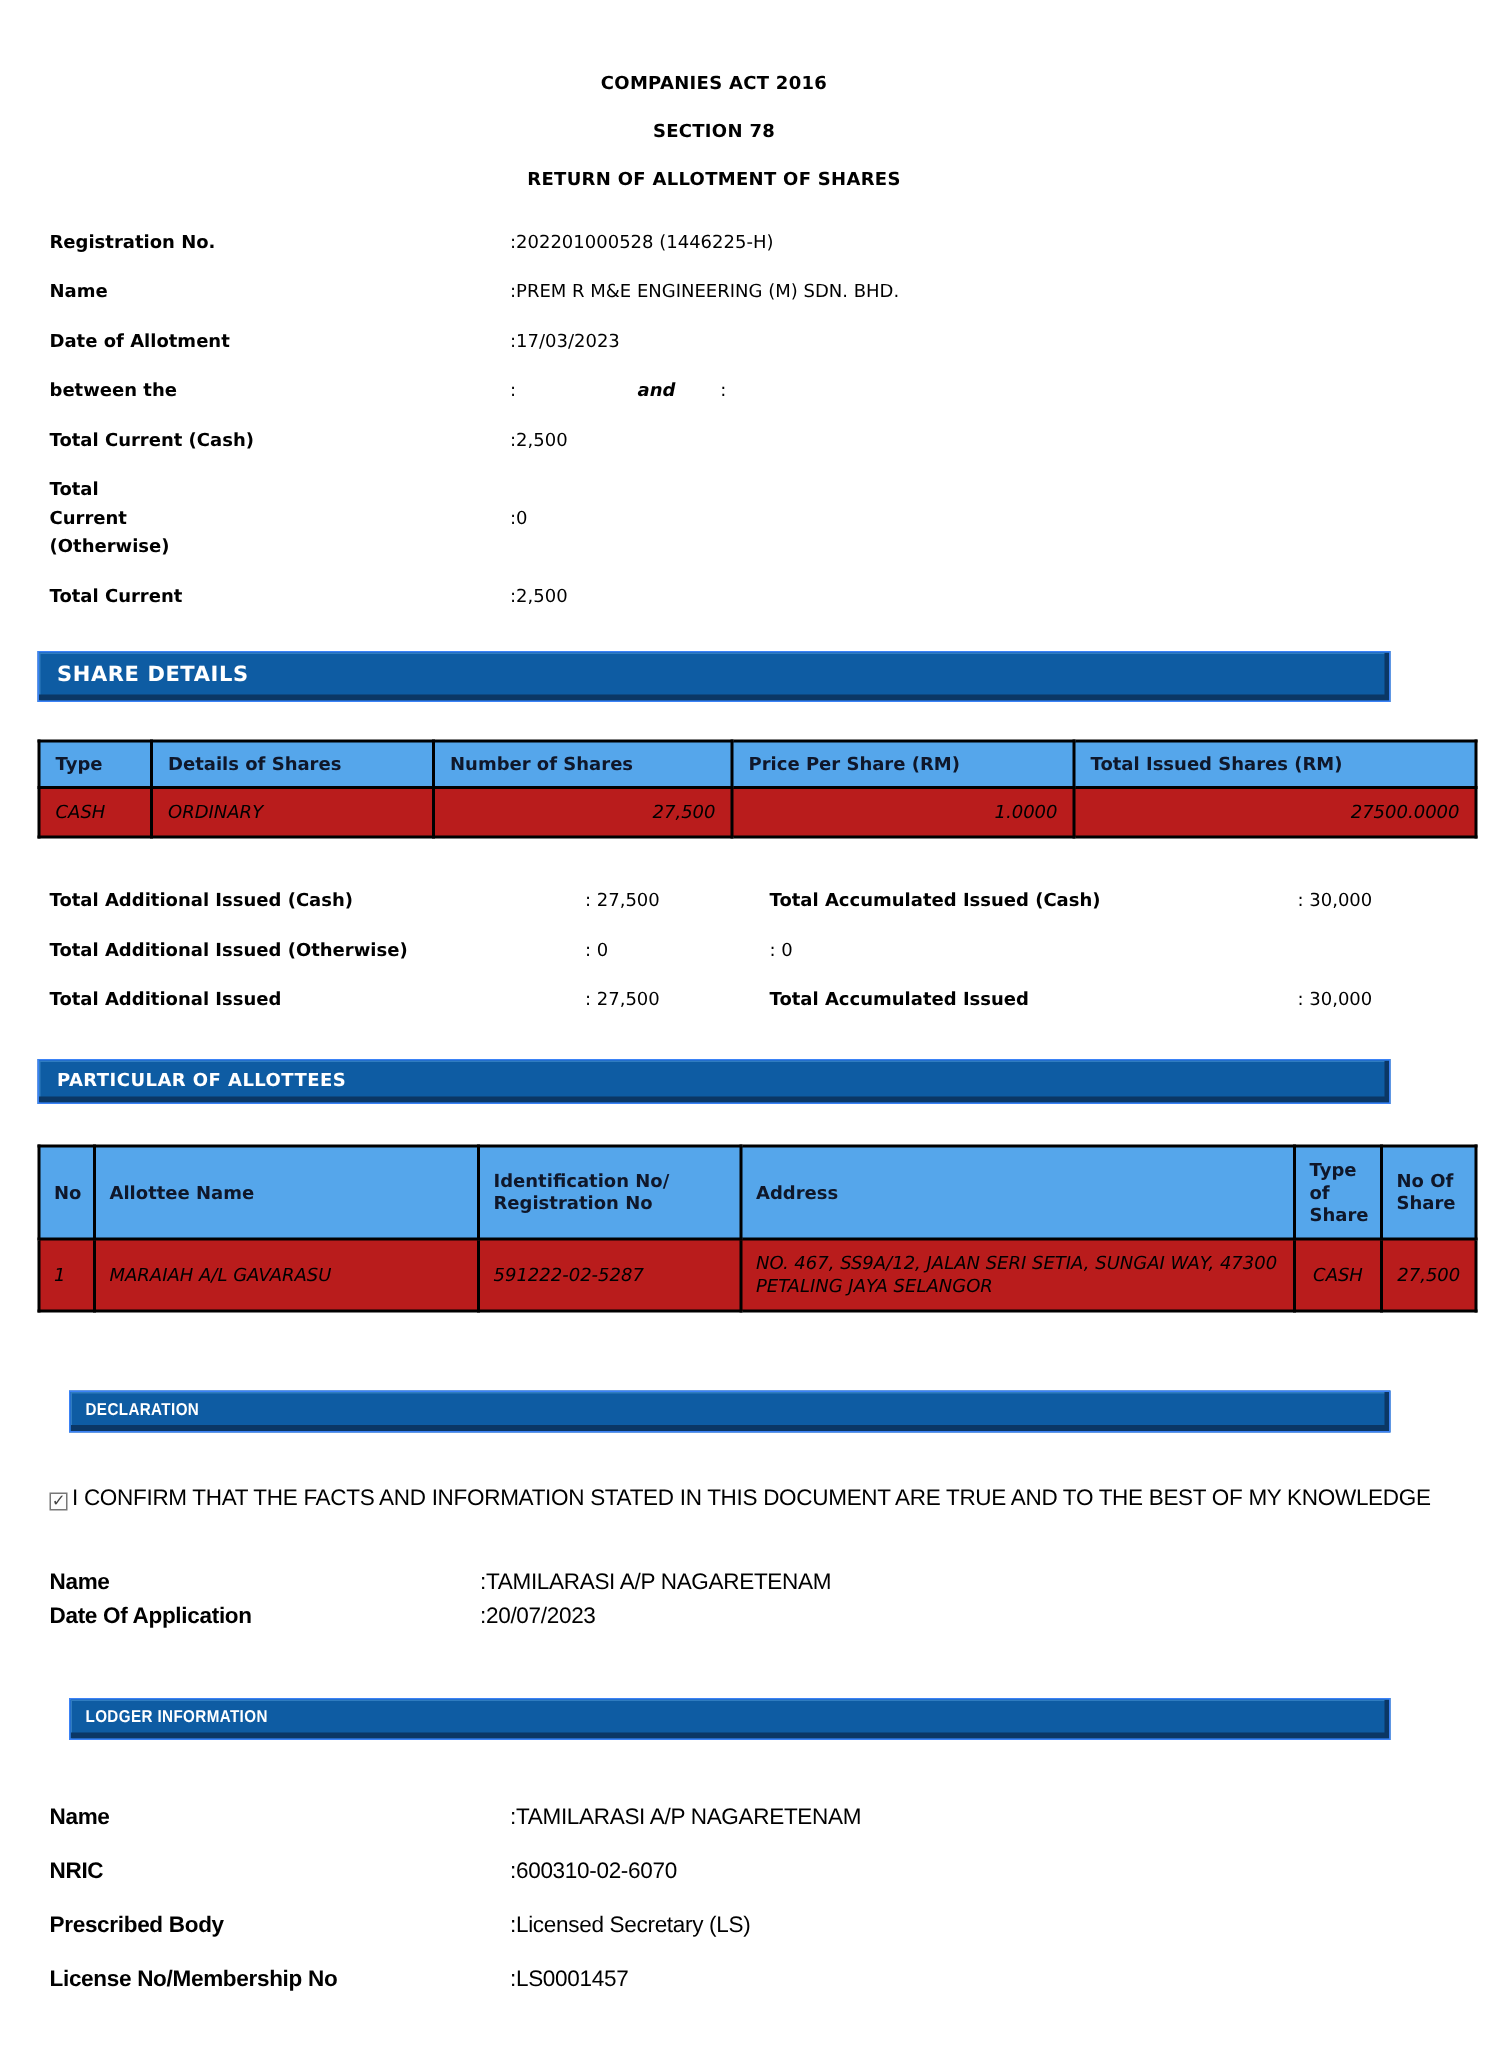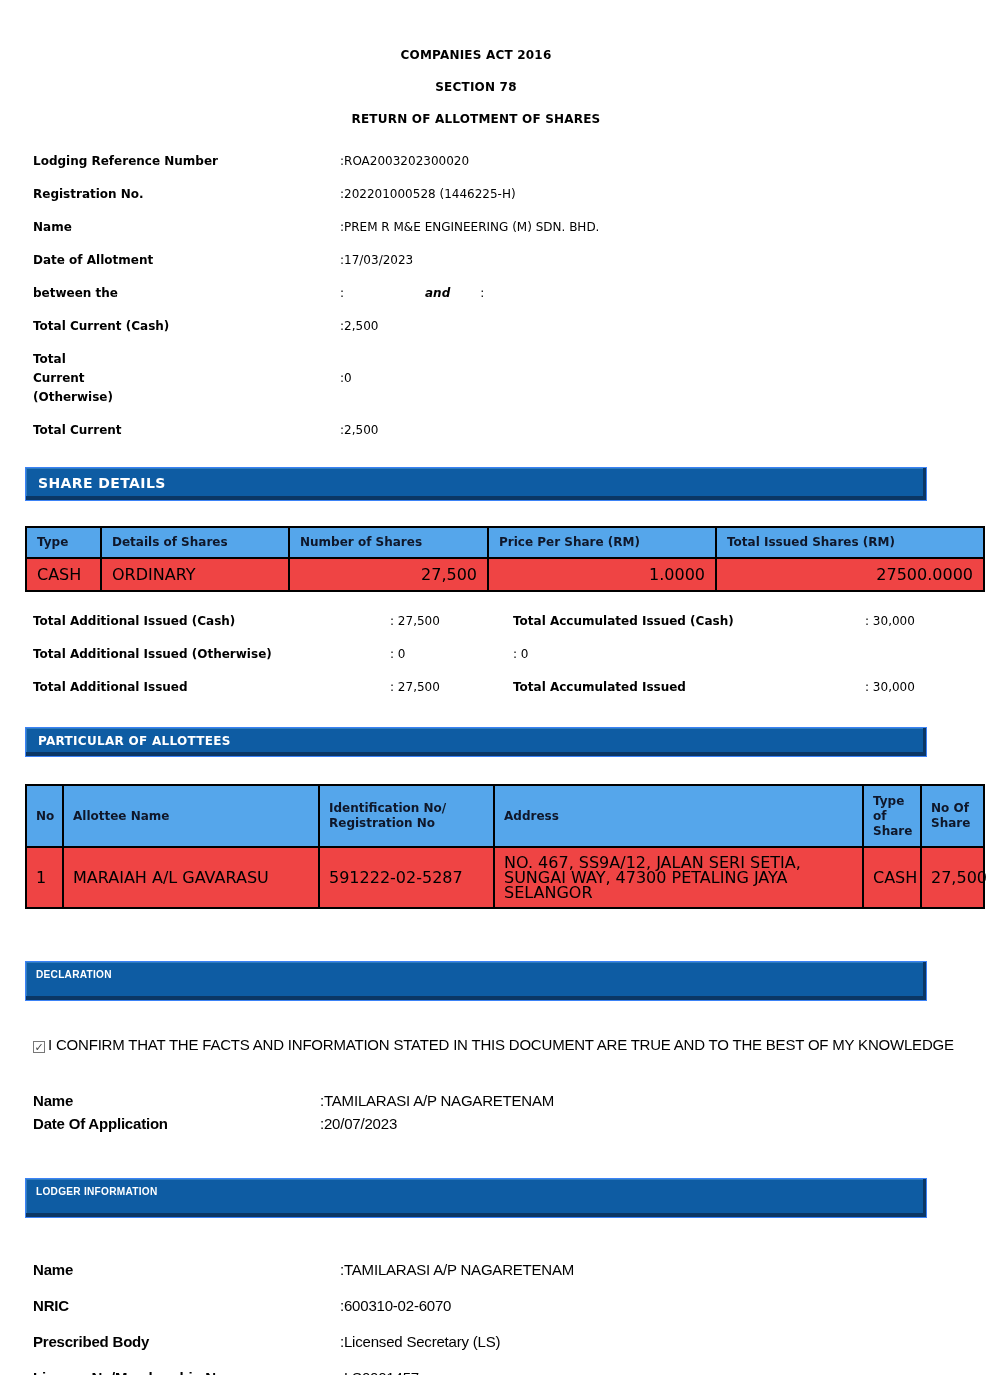--- a/index.html
+++ b/index.html
@@ -25,40 +25,40 @@
 
   
   .section-bar {
     background:#0E5CA3; color:#ffffff; font-weight:bold;
     border:1px solid #3b82f6;
     box-shadow: inset -3px -4px 0 #0B3765, inset 1px 1px 0 #2f7cc0;
     margin-bottom:0;
   }
   .bar-lg { font-size:14px; padding:7px 12px 9px 12px; letter-spacing:.4px; }
   .bar-md { font-size:12px; padding:6px 12px 8px 12px; letter-spacing:.3px; }
-  .bar-sm { font-size:11.5px; padding:6px 10px 20px 10px; font-family:"Liberation Sans", sans-serif; }
+  .bar-sm { font-size:11.5px; padding:6px 10px 8px 10px; font-family:"Liberation Sans", sans-serif;margin-left:21px; }
   .bar-sm .bar-text { display:inline-block; transform:scaleX(.88); transform-origin:left center; letter-spacing:.3px; }
 
   
   table { border-collapse:collapse; table-layout:fixed; width:958px; }
   th, td { border:2px solid #000; }
   th {
     background:#55A6EB; color:#0f172a; font-weight:bold; font-size:12px;
     text-align:left; padding:7px 10px; line-height:15px;
   }
-  td { background:#ef4444; font-size:16px; padding:8px 10px; line-height:15px; }
+  td { background:#b91c1c; font-size:12px; padding:8px 10px; line-height:15px;font-style:italic; }
   .ta-right { text-align:right; }
   .ta-center { text-align:center; }
   .share-table { margin-top:25px; }
   .allottee-table { margin-top:27px; }
   .allottee-table th { padding:6px 9px; }
   .allottee-table td { padding:7px 9px; }
 
   
-  .totals { display:grid; grid-template-columns:480px 1fr; column-gap:0; margin-top:20px; }
+  .totals { display:grid; grid-template-columns:480px 1fr; column-gap:0; margin-top:32px; }
   .totals .frow { margin-bottom:14px; }
   .totals .t-left .flabel { width:357px; flex:0 0 357px; }
   .totals .t-right .flabel { width:352px; flex:0 0 352px; }
 
   
   .narrow { font-family:"Liberation Sans", sans-serif; letter-spacing:-0.2px; }
   .decl-bar { margin-top:52px; }
   .decl-text {
     margin-top:33px; padding-left:8px; width:952px;
     font-size:15px; line-height:21px; font-family:"Liberation Sans", sans-serif; letter-spacing:-0.2px;
@@ -84,24 +84,20 @@
 
 <div class="page">
 
   <div class="doc-titles">
     <div class="doc-title">COMPANIES ACT 2016</div>
     <div class="doc-title">SECTION 78</div>
     <div class="doc-title">RETURN OF ALLOTMENT OF SHARES</div>
   </div>
 
   <div class="top-fields">
-    <div class="frow">
-      <div class="flabel">Lodging Reference Number</div>
-      <div class="fvalue">:ROA2003202300020</div>
-    </div>
     <div class="frow">
       <div class="flabel">Registration No.</div>
       <div class="fvalue">:202201000528 (1446225-H)</div>
     </div>
     <div class="frow">
       <div class="flabel">Name</div>
       <div class="fvalue">:PREM R M&amp;E ENGINEERING (M) SDN. BHD.</div>
     </div>
     <div class="frow">
       <div class="flabel">Date of Allotment</div>

